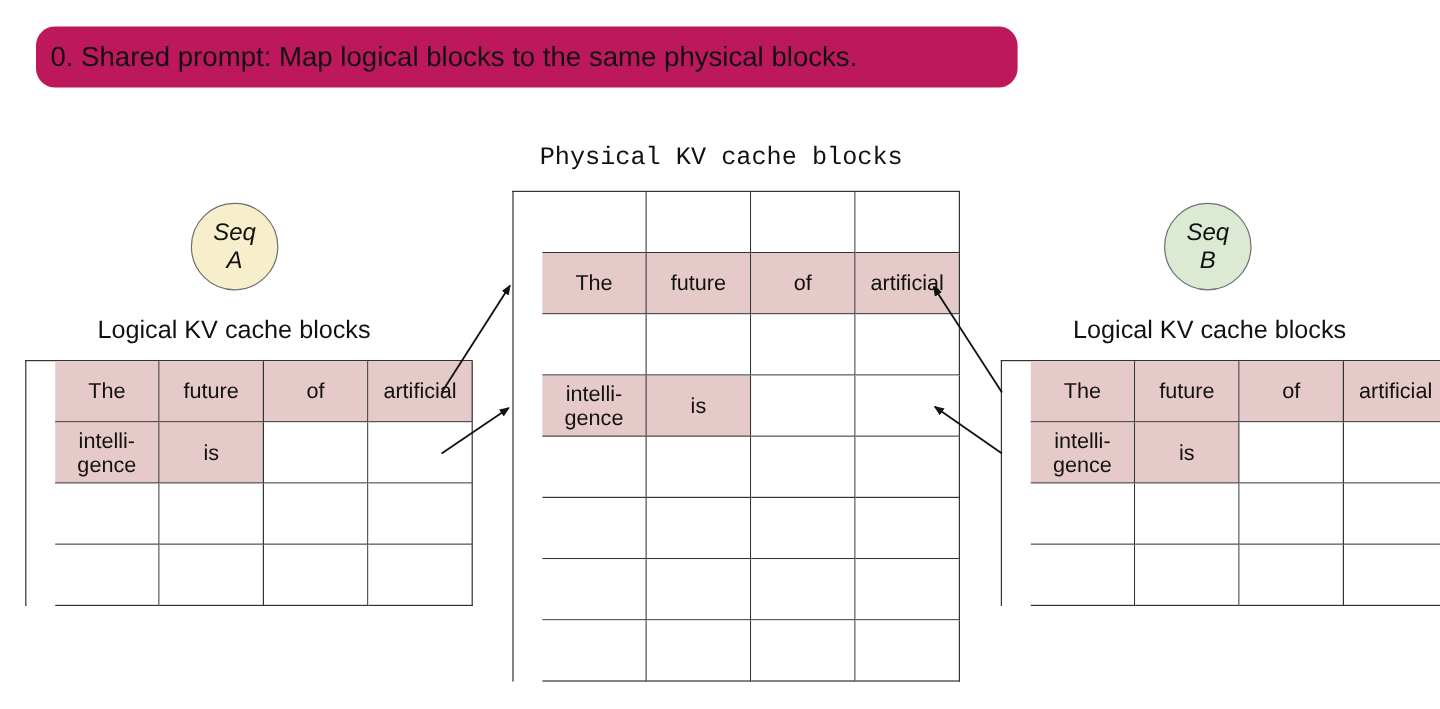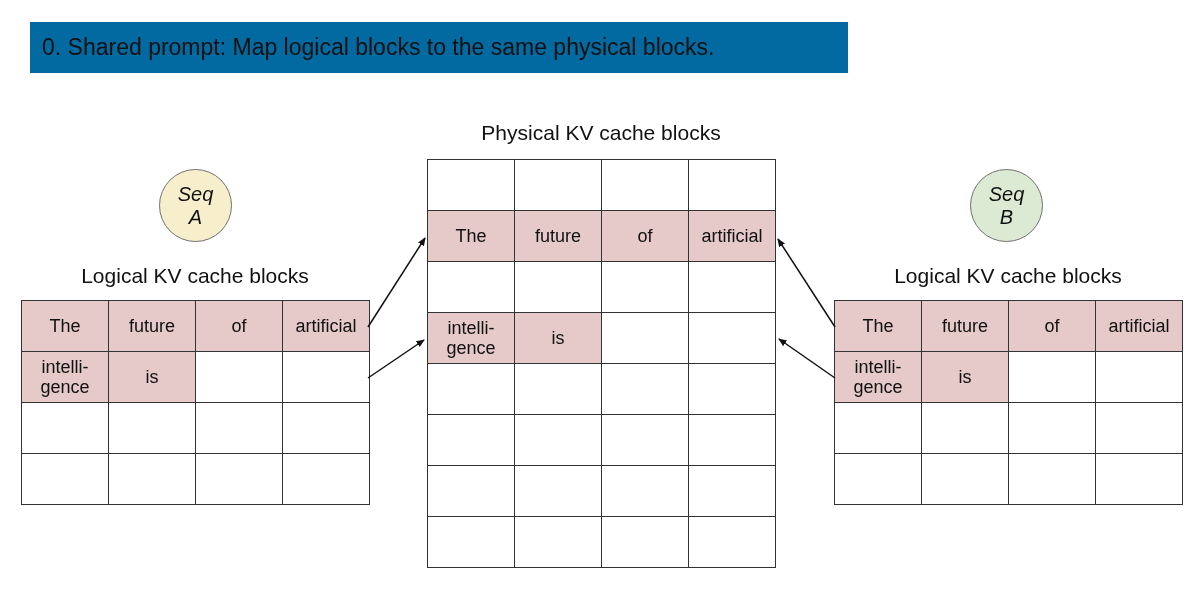--- a/index.html
+++ b/index.html
@@ -58,20 +58,21 @@
   }
   
   .kv-table {
     position: absolute;
     display: grid;
     grid-template-columns: repeat(4, 87px);
     grid-auto-rows: 51px;
     border-top: 1.6px solid #333333;
     border-left: 1.6px solid #333333;
     background: #ffffff;
+    padding-left: 24px;
   }
   .kv-table .cell {
     border-right: 1.6px solid #333333;
     border-bottom: 1.6px solid #333333;
     box-sizing: border-box;
     display: flex;
     align-items: center;
     justify-content: center;
     text-align: center;
     font-size: 18px;
@@ -85,35 +86,35 @@
     left: 0;
     top: 0;
     pointer-events: none;
   }
 </style>
 </head>
 <body>
 
 <div id="canvas">
 
-  <div class="banner" style="background: #0369a1;">
+  <div class="banner" style="background: #be185d; border-radius: 16px;">
     <span>0. Shared prompt: Map logical blocks to the same physical blocks.</span>
   </div>
 
   <div class="seq-badge" style="left: 159px; top: 169px; background: rgb(247, 239, 204);">
     <span>Seq
 A</span>
   </div>
 
   <div class="seq-badge" style="left: 970px; top: 169px; background: rgb(220, 234, 211);">
     <span>Seq
 B</span>
   </div>
 
-  <div class="section-title" style="left:427px; top:121px;">Physical KV cache blocks</div>
+  <div class="section-title" style="left:427px; top:121px;font-family:Liberation Mono, monospace;">Physical KV cache blocks</div>
 
   <div class="kv-table" style="left:427px; top:159px;">
       <div class="cell"></div>
       <div class="cell"></div>
       <div class="cell"></div>
       <div class="cell"></div>
       <div class="cell" style="background: rgb(230, 201, 201);">The</div>
       <div class="cell" style="background: rgb(230, 201, 201);">future</div>
       <div class="cell" style="background: rgb(230, 201, 201);">of</div>
       <div class="cell" style="background: rgb(230, 201, 201);">artificial</div>

